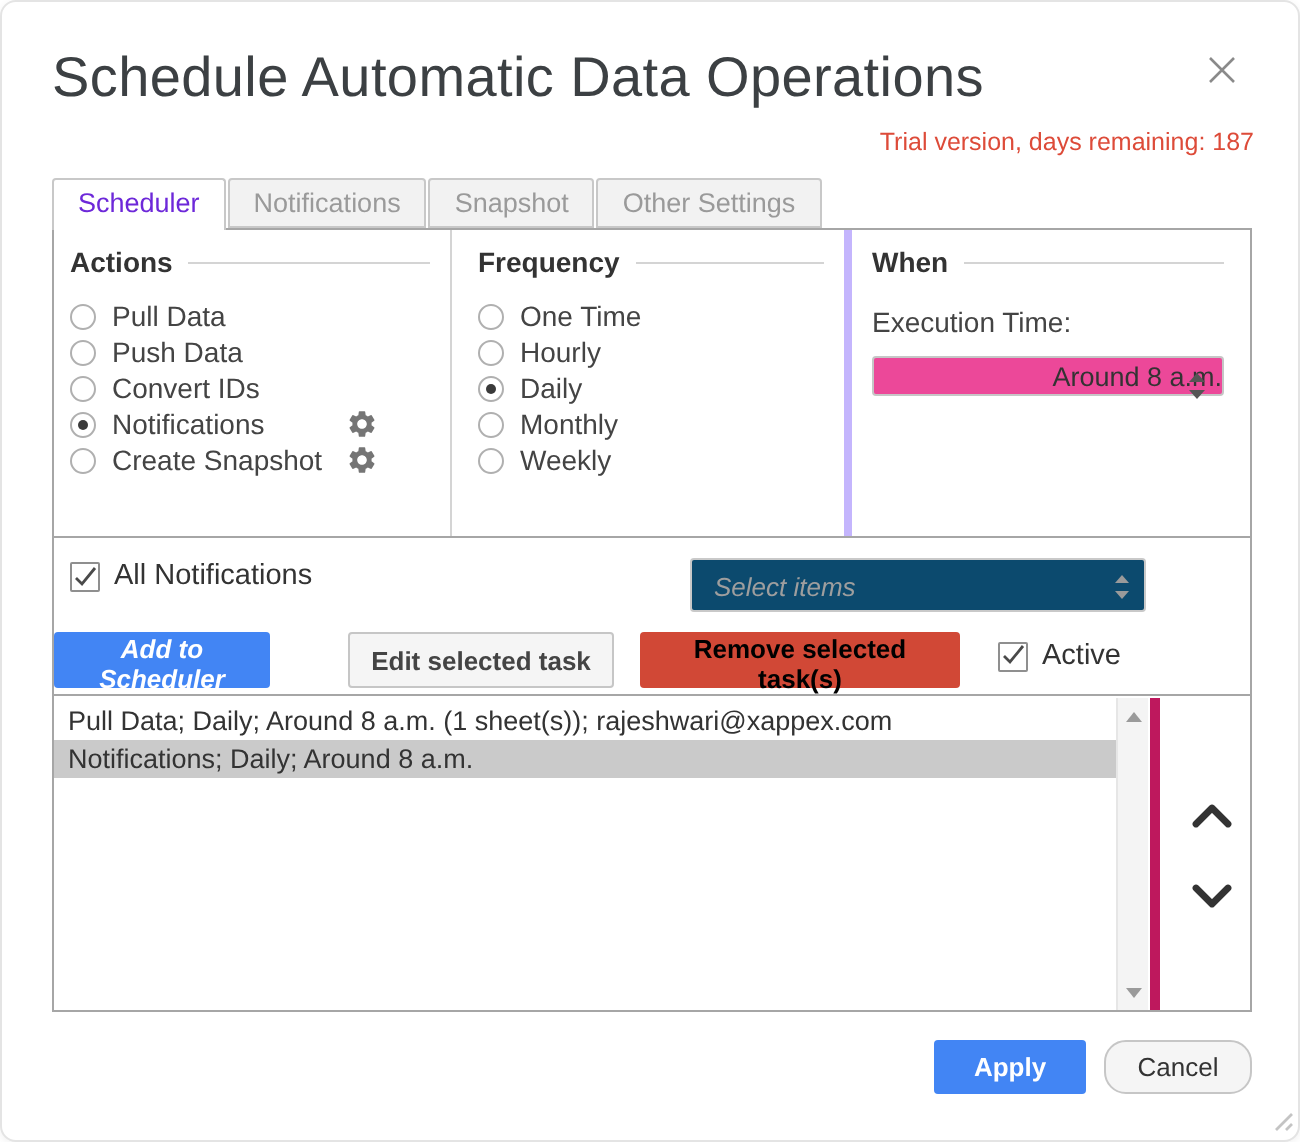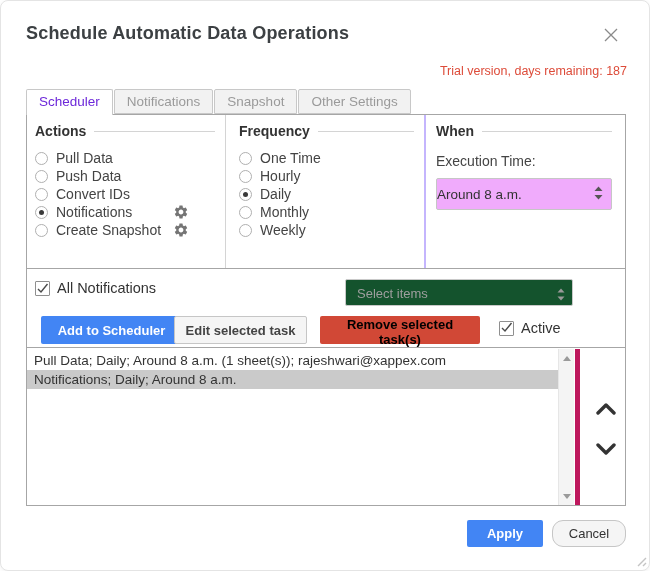--- a/index.html
+++ b/index.html
@@ -3,61 +3,61 @@
 <meta charset="utf-8">
 <style>
   html,body{margin:0;padding:0;background:#fff;}
   *{box-sizing:border-box;}
   .dialog{
     position:relative;width:650px;height:571px;background:#fff;
     border:1px solid #e4e4e4;border-radius:8px;overflow:hidden;
     font-family:"Liberation Sans", sans-serif;color:#444;
     box-shadow:0 1px 4px rgba(0,0,0,0.06);
   }
-  .title{position:absolute;left:25px;top:22px;font-size:18px;font-weight:700;color:#3c4043;letter-spacing:.2px;}
+  .title{position:absolute;left:25px;top:22px;font-size:28px;font-weight:400;color:#3c4043;letter-spacing:.2px;}
   .close-btn{position:absolute;left:600px;top:26px;width:20px;height:20px;cursor:pointer;display:flex;align-items:center;justify-content:center;}
   .trial{position:absolute;right:22px;top:63px;font-size:12.5px;color:#dd4b39;}
   
   .tabs{position:absolute;left:25px;top:88px;display:flex;z-index:3;}
   .tab{height:25px;line-height:24px;padding:0 12px;font-size:13.5px;color:#9a9a9a;background:#f2f2f2;
        border:1px solid #c8c8c8;margin-right:1px;border-radius:2px 2px 0 0;cursor:pointer;}
   .tab.active{height:26px;background:#fff;color:#6d28d9;border-bottom:none;}
   
   .panel{position:absolute;left:25px;top:113px;width:600px;height:392px;border:1px solid #a6a6a6;background:#fff;}
   .sec-a{position:absolute;left:0;top:0;width:598px;height:154px;border-bottom:1px solid #a6a6a6;display:flex;}
   .col{position:relative;height:100%;padding:8px 10px 0 8px;}
   .col-actions{width:199px;border-right:1px solid #d4d4d4;}
-  .col-frequency{width:200px;border-right:2px solid #c4b5fd;padding-left:13px;}
+  .col-frequency{width:200px;border-right:4px solid #c4b5fd;padding-left:13px;}
   .col-when{flex:1;padding-left:10px;padding-right:13px;}
   .legend-row{display:flex;align-items:center;height:16px;margin-bottom:10px;}
   .legend{font-size:14px;font-weight:bold;color:#333;white-space:nowrap;}
   .legend-line{flex:1;height:1px;background:#d4d4d4;margin-left:8px;}
   .opt{position:relative;display:flex;align-items:center;height:18px;cursor:pointer;}
   .radio{width:13px;height:13px;border:1px solid #b0b0b0;border-radius:50%;background:#fff;flex:0 0 auto;position:relative;}
   .radio.checked::after{content:"";position:absolute;left:3px;top:3px;width:5px;height:5px;border-radius:50%;background:#3a3a3a;}
   .opt-label{margin-left:8px;font-size:14px;color:#444;white-space:nowrap;}
   .gear{position:absolute;left:138px;top:1px;width:16px;height:16px;cursor:pointer;}
   .exec-label{font-size:14px;color:#444;margin:14px 0 9px 0;}
-  .exec-select{position:relative;height:32px;border:1px solid #c6c6c6;border-radius:2px;background:#f0abfc;
-               display:flex;align-items:center;justify-content:flex-start;font-size:13.5px;font-weight:500;color:#333;cursor:pointer;}
+  .exec-select{position:relative;height:20px;border:1px solid #c6c6c6;border-radius:2px;background:#ec4899;
+               display:flex;align-items:center;justify-content:flex-end;font-size:13.5px;font-weight:500;color:#333;cursor:pointer;}
   .exec-spinner{position:absolute;right:8px;top:7px;}
   
   .sec-b{position:absolute;left:0;top:155px;width:598px;height:78px;border-bottom:1px solid #a6a6a6;}
   .chk{width:15px;height:15px;border:1px solid #8f8f8f;border-radius:1px;background:#fff;display:inline-flex;align-items:center;justify-content:center;flex:0 0 auto;}
   .all-notif{position:absolute;left:8px;top:10px;display:flex;align-items:flex-end;cursor:pointer;}
   .all-notif .lbl{margin-left:7px;font-size:14.5px;color:#333;}
-  .combo{position:absolute;left:318px;top:9px;width:228px;height:27px;border:1px solid #c9c9c9;border-radius:2px;background:#14532d;cursor:pointer;}
+  .combo{position:absolute;left:318px;top:9px;width:228px;height:27px;border:1px solid #c9c9c9;border-radius:2px;background:#0c4a6e;cursor:pointer;font-style:italic;}
   .combo .ph{position:absolute;left:11px;top:6px;font-size:13px;color:#9e9e9e;}
   .combo .spin{position:absolute;right:7px;top:7px;}
   .btn{display:inline-block;border:none;border-radius:2px;font-family:"Liberation Sans",sans-serif;
        font-size:13px;font-weight:bold;cursor:pointer;text-align:center;}
   .btn-blue{background:#4285f4;color:#fff;}
   .btn-red{background:#d14836;color:#000000;}
   .btn-gray{background:#f5f5f5;color:#444;border:1px solid #c6c6c6;}
-  .add-btn{position:absolute;left:14px;top:46px;width:141px;height:28px;}
+  .add-btn{position:absolute;left:0;top:46px;width:108px;height:28px;font-style:italic;}
   .edit-btn{position:absolute;left:147px;top:46px;width:133px;height:28px;}
   .remove-btn{position:absolute;left:293px;top:46px;width:160px;height:28px;}
   .active-chk{position:absolute;left:472px;top:50px;display:flex;align-items:center;cursor:pointer;}
   .active-chk .lbl{margin-left:7px;font-size:14.5px;color:#333;}
   
   .sec-c{position:absolute;left:0;top:234px;width:598px;height:156px;}
   .listbox{position:absolute;left:0;top:0;width:553px;height:156px;border-right:5px solid #be185d;background:#fff;overflow:hidden;}
   .list-rows{position:absolute;left:0;top:2px;right:17px;}
   .list-row{height:19px;line-height:19px;padding-left:7px;font-size:13.5px;color:#333;white-space:nowrap;cursor:pointer;}
   .list-row.selected{background:#cacaca;}

